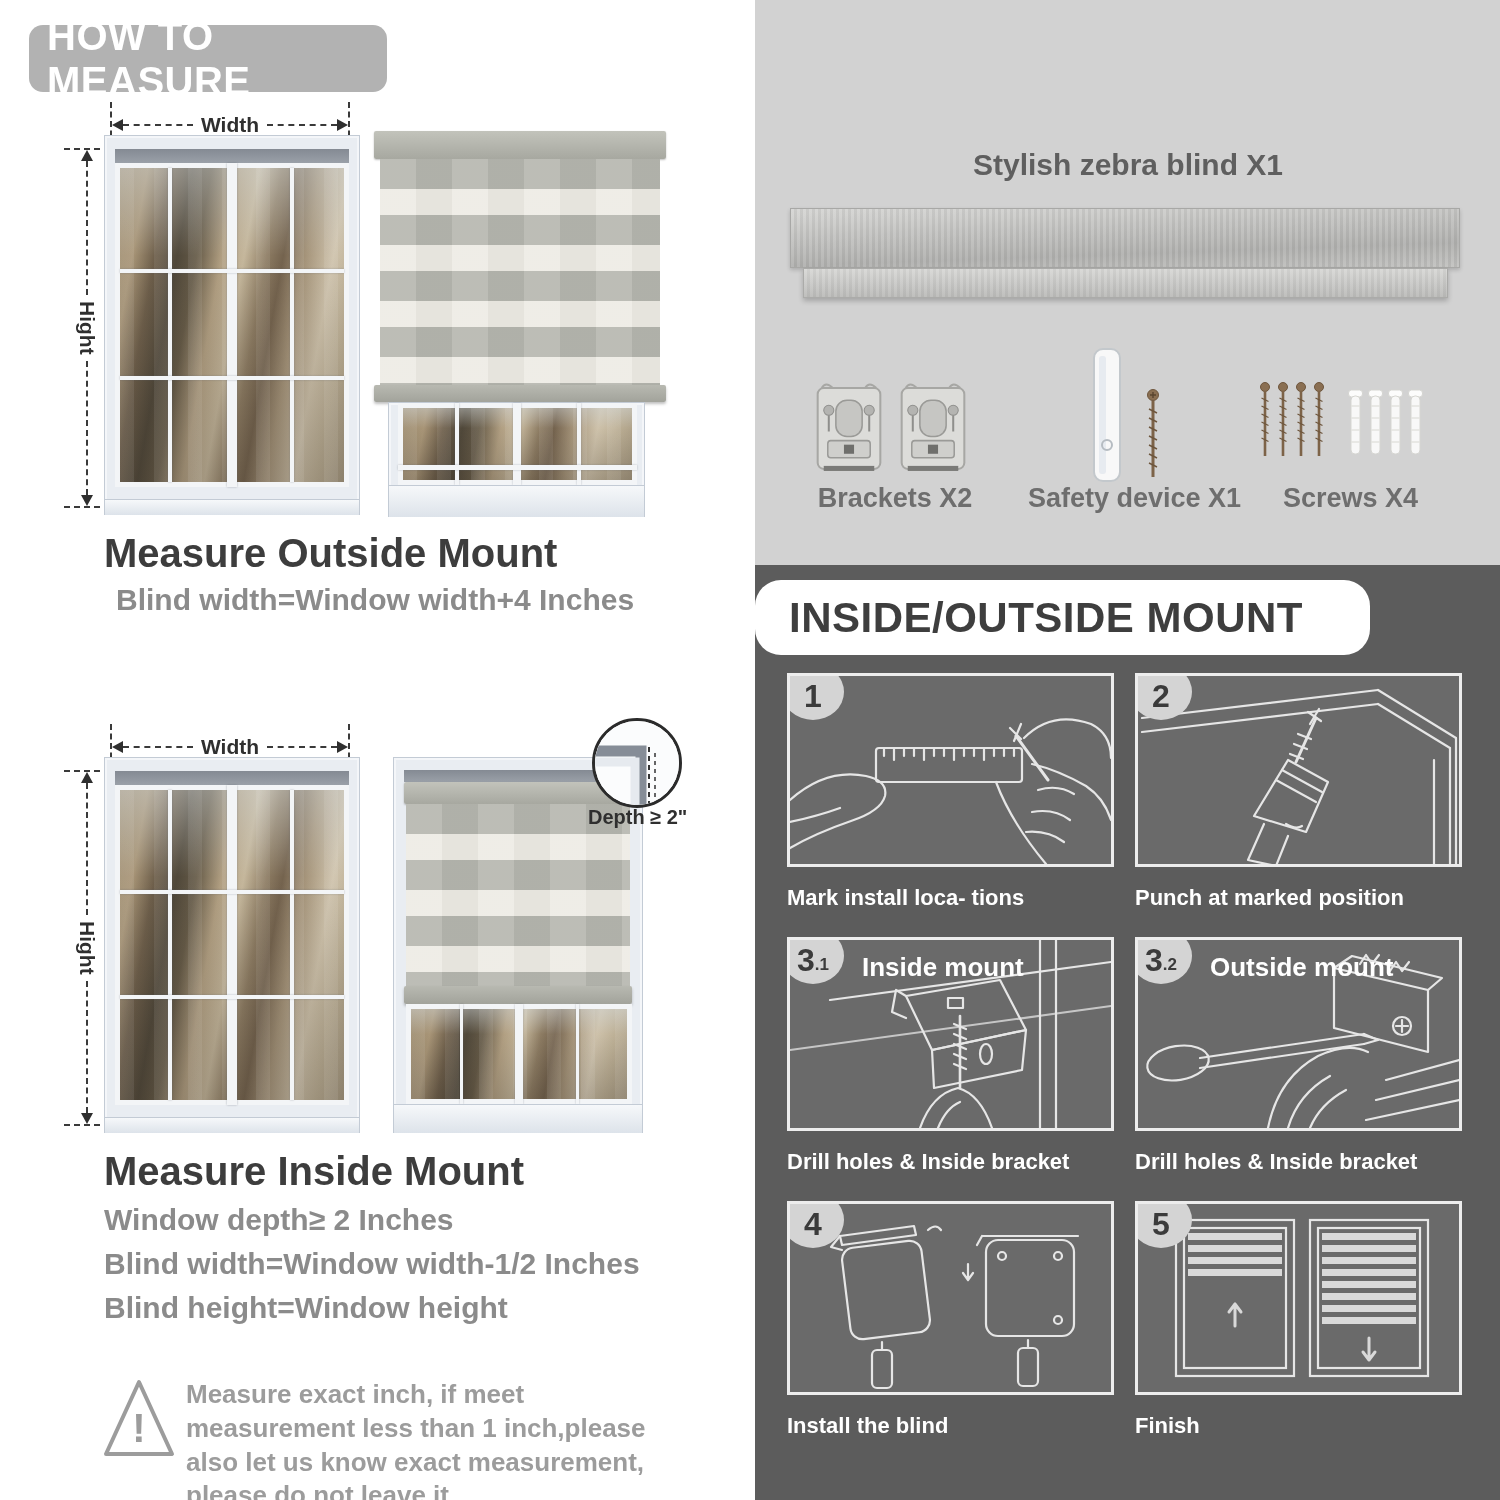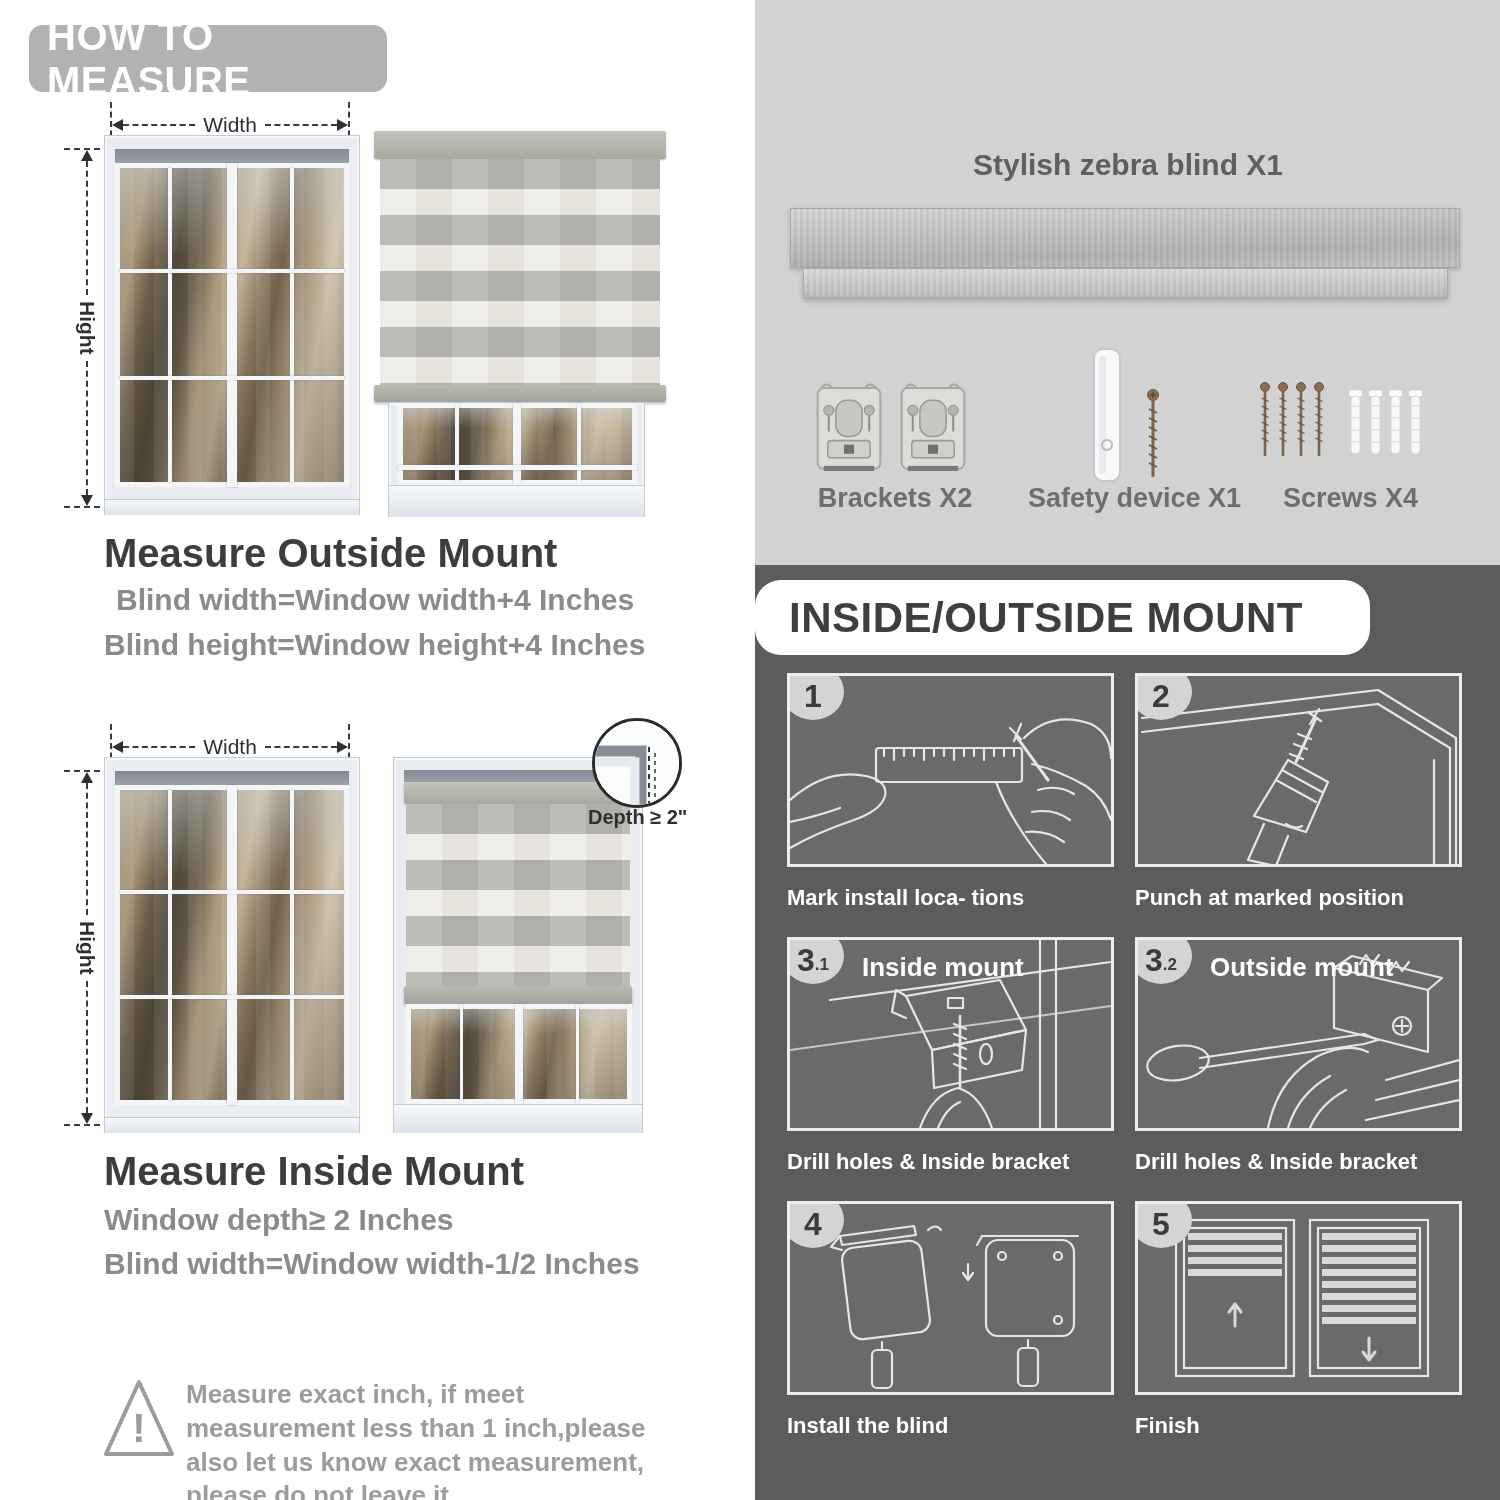--- a/index.html
+++ b/index.html
@@ -18,21 +18,21 @@
             display:flex;align-items:center;padding-left:34px;box-sizing:border-box;}
   .hdr-mount span{font-size:42px;font-weight:700;color:#3e3e3e;letter-spacing:.5px;}
 
   
   .panel-light{left:755px;top:0;width:745px;height:565px;background:#d2d2d2;}
   .panel-dark{left:755px;top:565px;width:745px;height:935px;background:#5c5c5c;}
 
   
   .mw{display:flex;align-items:center;height:22px;}
   .mw .seg{flex:1;border-top:2px dashed #3a3a3a;}
-  .mw .lbl{margin:0 8px;font-weight:400;font-size:21px;color:#2f2f2f;white-space:nowrap;}
+  .mw .lbl{margin:0 8px;font-weight:700;font-size:21px;color:#2f2f2f;white-space:nowrap;}
   .ah{width:0;height:0;}
   .mw .ah.l{border-top:6px solid transparent;border-bottom:6px solid transparent;border-right:11px solid #2f2f2f;}
   .mw .ah.r{border-top:6px solid transparent;border-bottom:6px solid transparent;border-left:11px solid #2f2f2f;}
   .mw .tick{position:absolute;top:-12px;height:44px;border-left:2px dashed #3a3a3a;}
   .mw .tick.l{left:-2px;} .mw .tick.r{right:-2px;}
   .mh{width:22px;display:flex;flex-direction:column;align-items:center;}
   .mh .seg{flex:1;border-left:2px dashed #3a3a3a;}
   .mh .lbl{margin:6px 0;font-weight:700;font-size:21px;color:#2f2f2f;writing-mode:vertical-rl;}
   .mh .ah.u{border-left:6px solid transparent;border-right:6px solid transparent;border-bottom:11px solid #2f2f2f;}
   .mh .ah.d{border-left:6px solid transparent;border-right:6px solid transparent;border-top:11px solid #2f2f2f;}
@@ -140,21 +140,20 @@
       <div class="mull-v" style="left:124px;top:0;width:8px;height:82px;"></div>
       <div class="mull-v" style="left:66px;top:0;width:4px;height:82px;"></div>
       <div class="mull-v" style="left:188px;top:0;width:4px;height:82px;"></div>
       <div class="mull-h" style="left:9px;top:62px;width:239px;height:5px;"></div>
       <div class="sill" style="left:0;top:82px;width:255px;height:31px;"></div>
     </div>
   </div>
 
   <div class="abs h2" style="left:104px;top:531px;">Measure Outside Mount</div>
   <div class="abs body-line" style="left:116px;top:583px;">Blind width=Window width+4 Inches</div>
-  <div class="abs body-line" style="left:104px;top:628px;">Blind height=Window height+4 Inches</div>
 
   <div class="abs mw" style="left:112px;top:736px;width:236px;">
     <span class="tick l"></span>
     <span class="tick r"></span>
     <span class="ah l"></span>
     <span class="seg"></span>
     <span class="lbl">Width</span>
     <span class="seg"></span>
     <span class="ah r"></span>
   </div>
@@ -199,20 +198,21 @@
       <path d="M0 41 H40 V84" stroke="#e6eaef" stroke-width="9" fill="none"></path>
       <path d="M54 26 V84" stroke="#333" stroke-width="2" stroke-dasharray="5 4" fill="none"></path>
       <path d="M60 32 V84" stroke="#333" stroke-width="1.5" stroke-dasharray="4 4" fill="none"></path>
     </svg>
   </div>
   <div class="abs depth-lbl" style="left:588px;top:806px;">Depth ≥ 2"</div>
 
   <div class="abs h2" style="left:104px;top:1149px;">Measure Inside Mount</div>
   <div class="abs body-line" style="left:104px;top:1203px;">Window depth≥ 2 Inches</div>
   <div class="abs body-line" style="left:104px;top:1247px;">Blind width=Window width-1/2 Inches</div>
+  <div class="abs body-line" style="left:104px;top:1291px;">Blind height=Window height</div>
 
   <div class="abs" style="left:100px;top:1374px;width:78px;height:90px;">
     <svg width="78" height="90" viewBox="0 0 78 90">
       <path d="M39 8 L72 80 L6 80 Z" fill="none" stroke="#9c9c9c" stroke-width="4" stroke-linejoin="round"></path>
       <text x="39" y="68" text-anchor="middle" font-family="Liberation Sans,sans-serif" font-size="40" font-weight="bold" fill="#9c9c9c">!</text>
     </svg>
   </div>
   <div class="abs warn-text" style="left:186px;top:1378px;">Measure exact inch, if meet measurement less than 1 inch,please also let us know exact measurement, please do not leave it</div>
 
   <div class="abs panel-light"></div>

